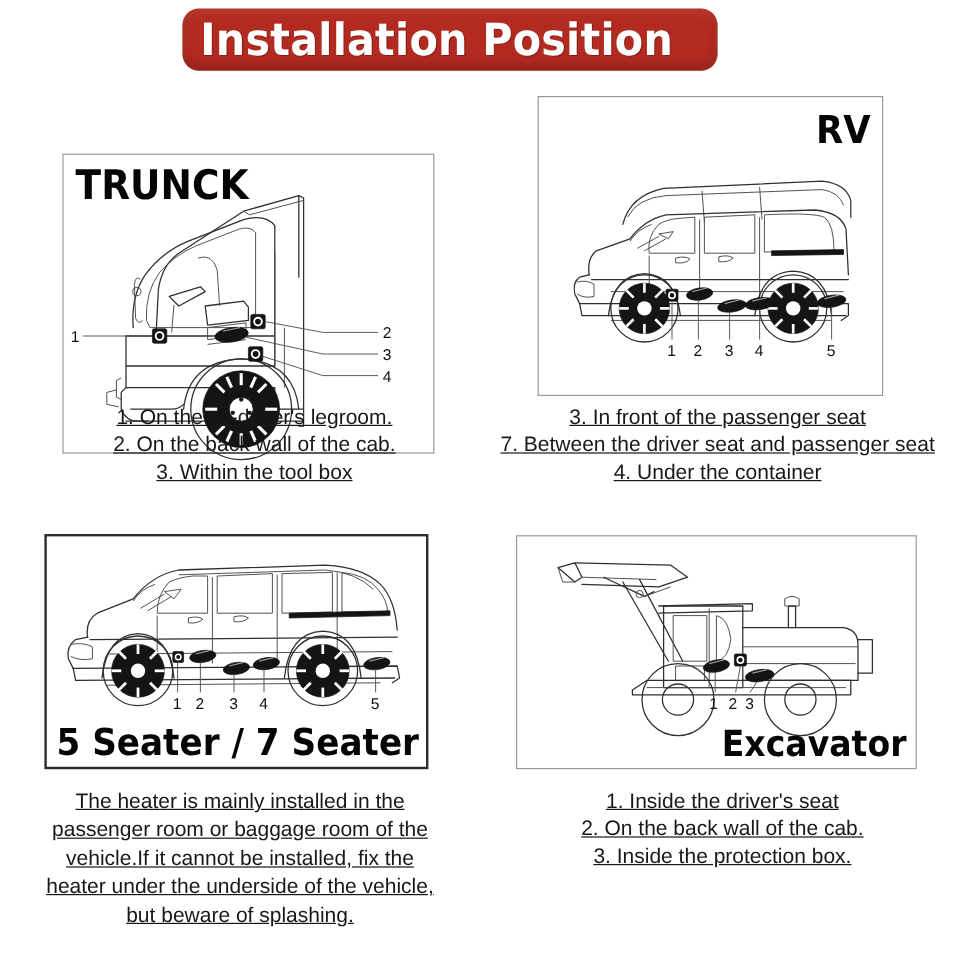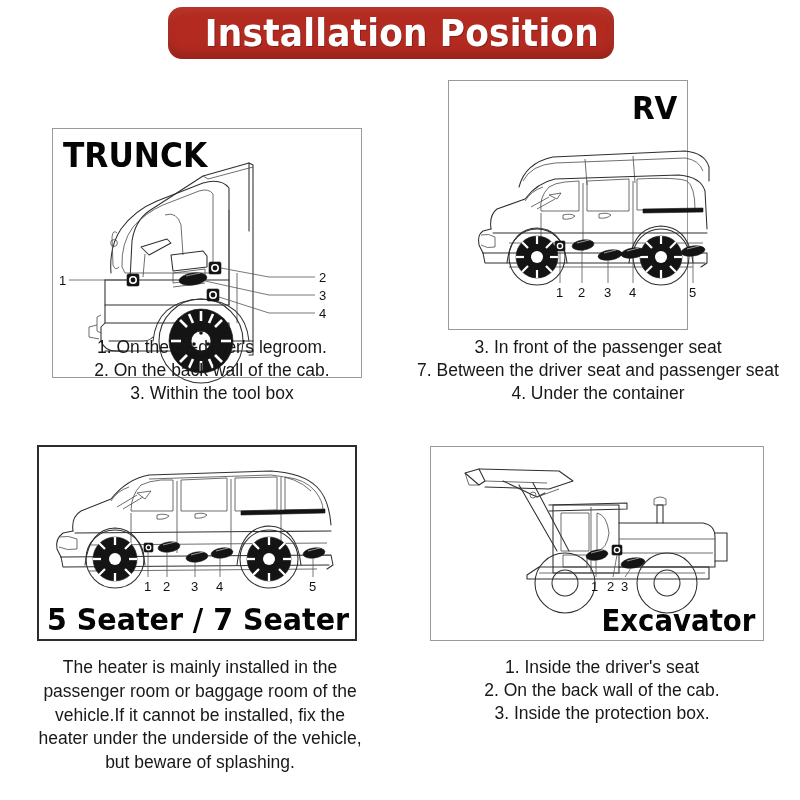--- a/index.html
+++ b/index.html
@@ -10,27 +10,27 @@
     width: 800px; height: 800px;
     position: relative;
     overflow: hidden;
     font-family: "Liberation Sans", sans-serif;
     color: #111111;
   }
 
   
   #title-banner {
     position: absolute;
-    left: 168px; top: 7px;
+    left: 152px; top: 7px;
     width: 446px; height: 52px;
     background: #b32a20;
     border-radius: 14px;
     box-shadow: inset 0 -6px 10px rgba(0,0,0,.16),
                 inset 0 4px 8px rgba(255,255,255,.08);
-    display: flex; align-items: center; justify-content: flex-end;
+    display: flex; align-items: center; justify-content: flex-start;
   }
   #title-banner .title-text {
     color: #ffffff;
     font-size: 37px;
     font-weight: 700;
     letter-spacing: .2px;
     transform: scaleX(.93);
     font-family: "DejaVu Sans", sans-serif;
     text-shadow: 1px 1px 0 rgba(0,0,0,.25);
     white-space: nowrap;
@@ -58,20 +58,21 @@
   .panel-label.right-origin { transform-origin: right center; }
 
   
   .caption {
     position: absolute;
     text-align: center;
     font-size: 17.5px;
     line-height: 1.32;
     color: #181818;
     font-family: "Liberation Sans", sans-serif;
+    text-decoration: underline;
   }
   .caption div { white-space: nowrap; }
   .caption.wrap div { white-space: normal; }
 
   
   .art { position: absolute; }
   .art svg { display: block; overflow: visible; }
   .ln { fill: none; stroke: #2f2f2f; stroke-width: 1.05; stroke-linejoin: round; stroke-linecap: round; }
   .ln-thin { fill: none; stroke: #4a4a4a; stroke-width: .8; }
   .ln-lead { fill: none; stroke: #555; stroke-width: .8; }
@@ -181,21 +182,21 @@
     </svg>
   </div>
 </div>
 
 <div class="caption" style="left:52px; top:336px; width:320px;">
   <div>1. On the co-driver's legroom.</div>
   <div>2. On the back wall of the cab.</div>
   <div>3. Within the tool box</div>
 </div>
 
-<div class="panel thin" style="left:448px; top:80px; width:240px; height:250px;">
+<div class="panel thin" style="left:448px; top:80px; width:288px; height:250px;">
 
   <div class="panel-label right-origin" style="right:10px; top:8px; font-size:32px;">RV</div>
 
   <div class="art" style="left:4px; top:30px; width:280px; height:210px;">
     <svg width="280" height="210" viewBox="0 0 280 210">
 
       <path class="ln" d="M66 76 Q72 52 100 46 L232 40 Q252 42 256 56 L256 70"></path>
       <path class="ln-thin" d="M70 70 Q78 54 102 52 L232 47 Q246 49 250 60"></path>
       <path class="ln-thin" d="M132 48 L134 74"></path>
       <path class="ln-thin" d="M180 45 L182 72"></path>

